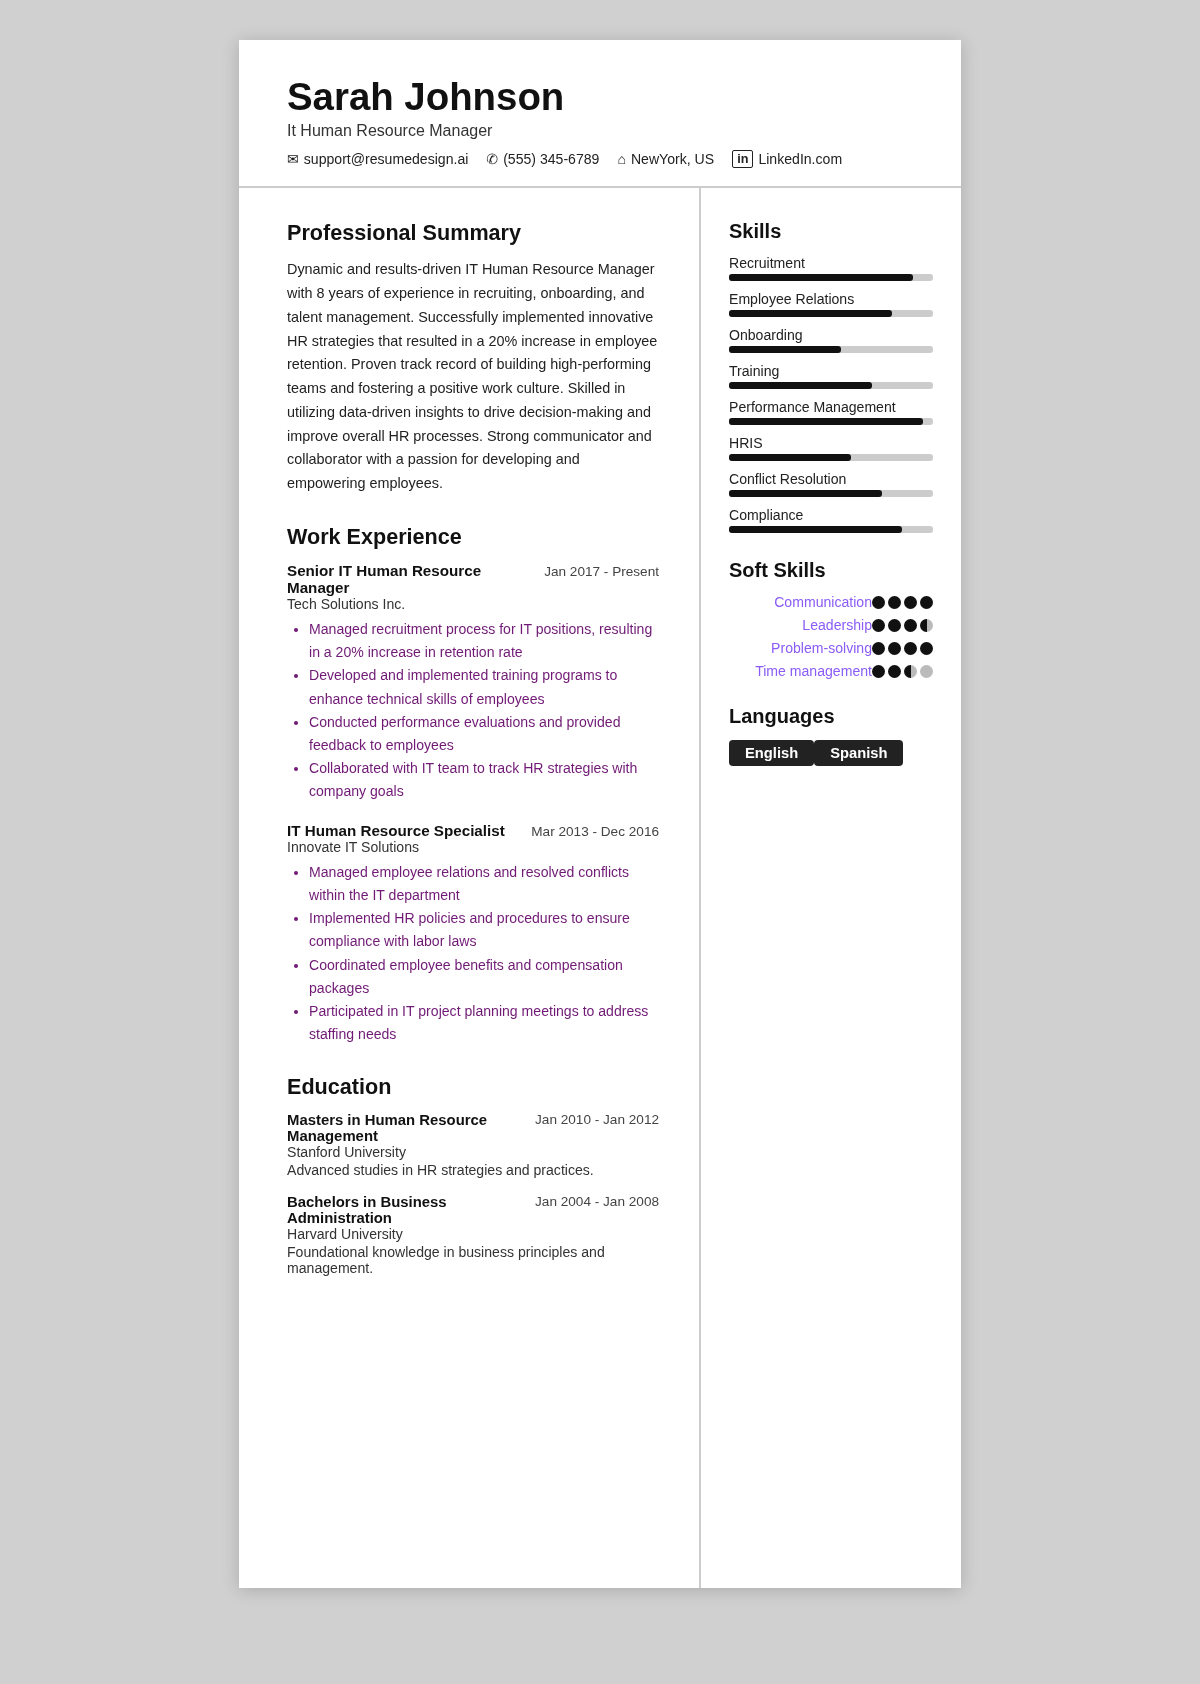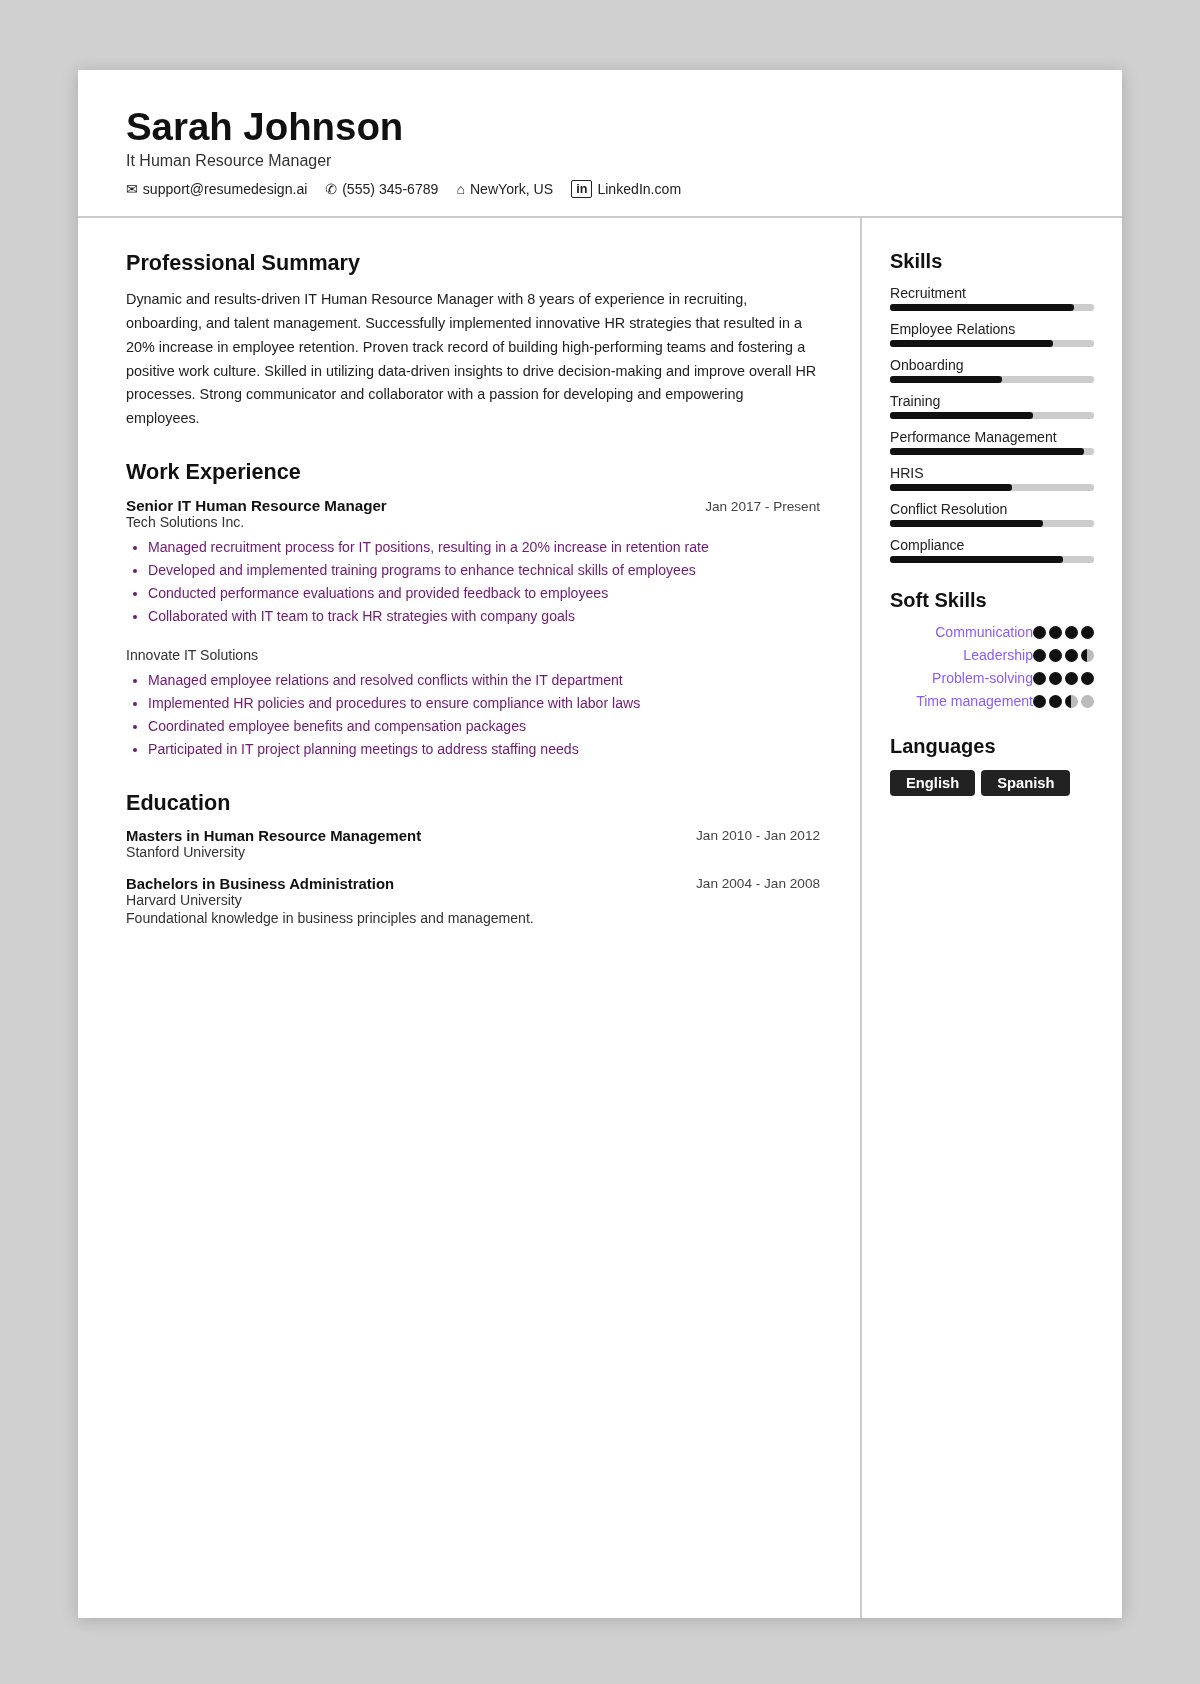--- a/index.html
+++ b/index.html
@@ -6,25 +6,24 @@
     body {
       background: #d0d0d0;
       display: flex;
       justify-content: center;
       align-items: flex-start;
       min-height: 1684px;
       font-family: Arial, sans-serif;
       padding: 40px 0;
     }
     .resume-page {
-      width: 1044px;
+      width: 722px;
       background: #ffffff;
       box-shadow: 0 2px 16px rgba(0,0,0,0.18);
       padding: 0;
-      margin-top: 30px;
     }
     .resume-header {
       padding: 36px 48px 18px 48px;
       border-bottom: 2px solid #cccccc;
     }
     .resume-header h1 {
       font-size: 2.4em;
       font-weight: 900;
       color: #111;
       letter-spacing: 0;
@@ -185,21 +184,21 @@
       border-radius: 50%;
     }
     .dot-filled { background: #111; }
     .dot-half {
       background: linear-gradient(to right, #111 50%, #bbb 50%);
     }
     .dot-empty { background: #bbb; }
     
     .lang-badges {
       display: flex;
-      gap: 6px;
+      gap: 0;
       flex-wrap: wrap;
     }
     .lang-badge {
       background: #222;
       color: #fff;
       border-radius: 4px;
       padding: 5px 16px;
       font-size: 0.92em;
       font-weight: 600;
     }
@@ -261,40 +260,45 @@
     </div>
     <div class="work-company">Tech Solutions Inc.</div>
     <ul class="work-bullets">
       <li>Managed recruitment process for IT positions, resulting in a 20% increase in retention rate</li>
                 <li>Developed and implemented training programs to enhance technical skills of employees</li>
                 <li>Conducted performance evaluations and provided feedback to employees</li>
                 <li>Collaborated with IT team to track HR strategies with company goals</li>
     </ul>
   </div>
             <div class="work-entry">
+    <div class="work-title-row">
+      <span class="work-title">IT Human Resource Specialist</span>
+      <span class="work-date">Mar 2013 - Dec 2016</span>
+    </div>
     <div class="work-company">Innovate IT Solutions</div>
     <ul class="work-bullets">
       <li>Managed employee relations and resolved conflicts within the IT department</li>
                 <li>Implemented HR policies and procedures to ensure compliance with labor laws</li>
                 <li>Coordinated employee benefits and compensation packages</li>
                 <li>Participated in IT project planning meetings to address staffing needs</li>
     </ul>
   </div>
           </div>
       </div>
 
       <div class="section">
         <h2 class="section-title">Education</h2>
         <div id="edu-entries">
             <div class="edu-entry">
     <div class="edu-title-row">
       <span class="edu-title">Masters in Human Resource Management</span>
       <span class="edu-date">Jan 2010 - Jan 2012</span>
     </div>
     <div class="edu-school">Stanford University</div>
+    <div class="edu-desc">Advanced studies in HR strategies and practices.</div>
   </div>
             <div class="edu-entry">
     <div class="edu-title-row">
       <span class="edu-title">Bachelors in Business Administration</span>
       <span class="edu-date">Jan 2004 - Jan 2008</span>
     </div>
     <div class="edu-school">Harvard University</div>
     <div class="edu-desc">Foundational knowledge in business principles and management.</div>
   </div>
           </div>

